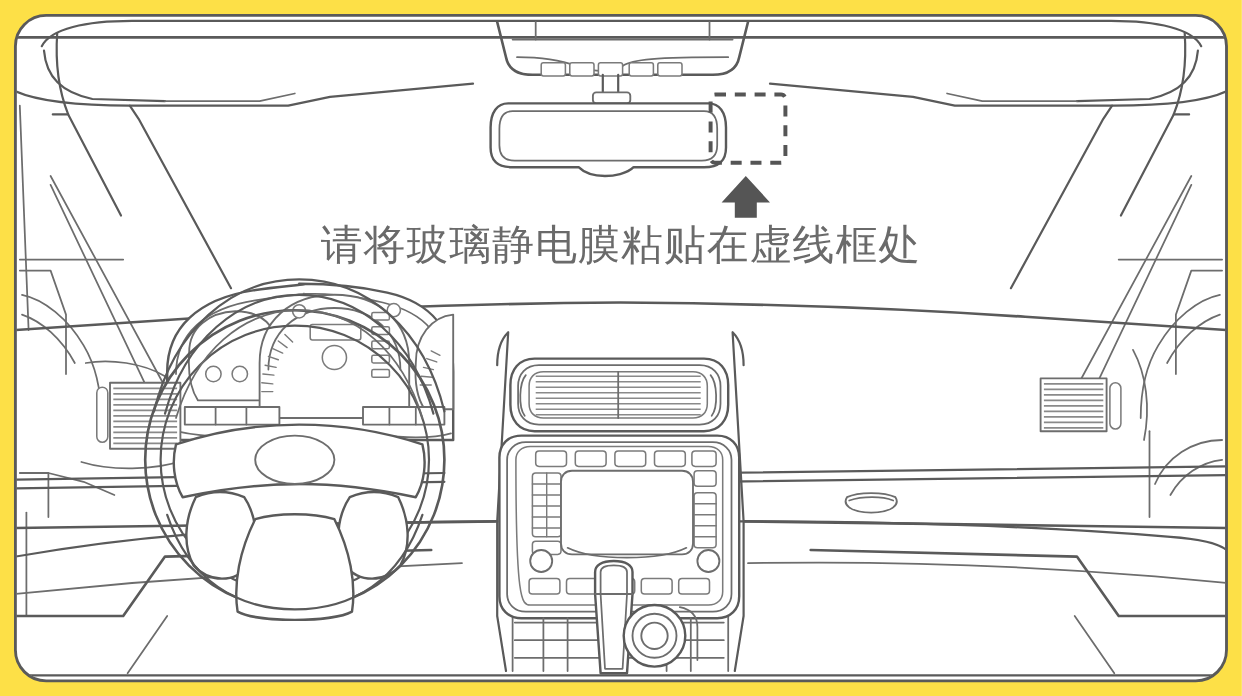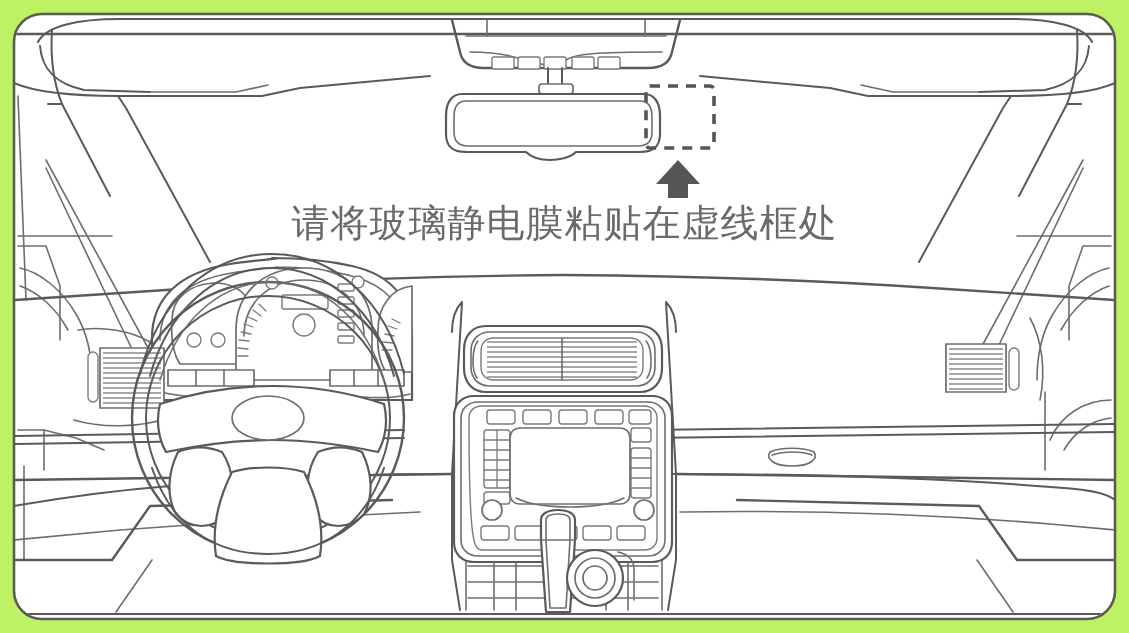--- a/index.html
+++ b/index.html
@@ -7,21 +7,21 @@
     padding: 0;
     background: #ffffff;
   }
   body {
     font-family: "Liberation Sans", "DejaVu Sans", sans-serif;
   }
   #stage {
     position: relative;
     width: 1129px;
     height: 633px;
-    background: #bef264;
+    background: #fde047;
     overflow: hidden;
   }
   #illustration {
     position: absolute;
     left: 0;
     top: 0;
     width: 1129px;
     height: 633px;
   }
   .instruction-text {

